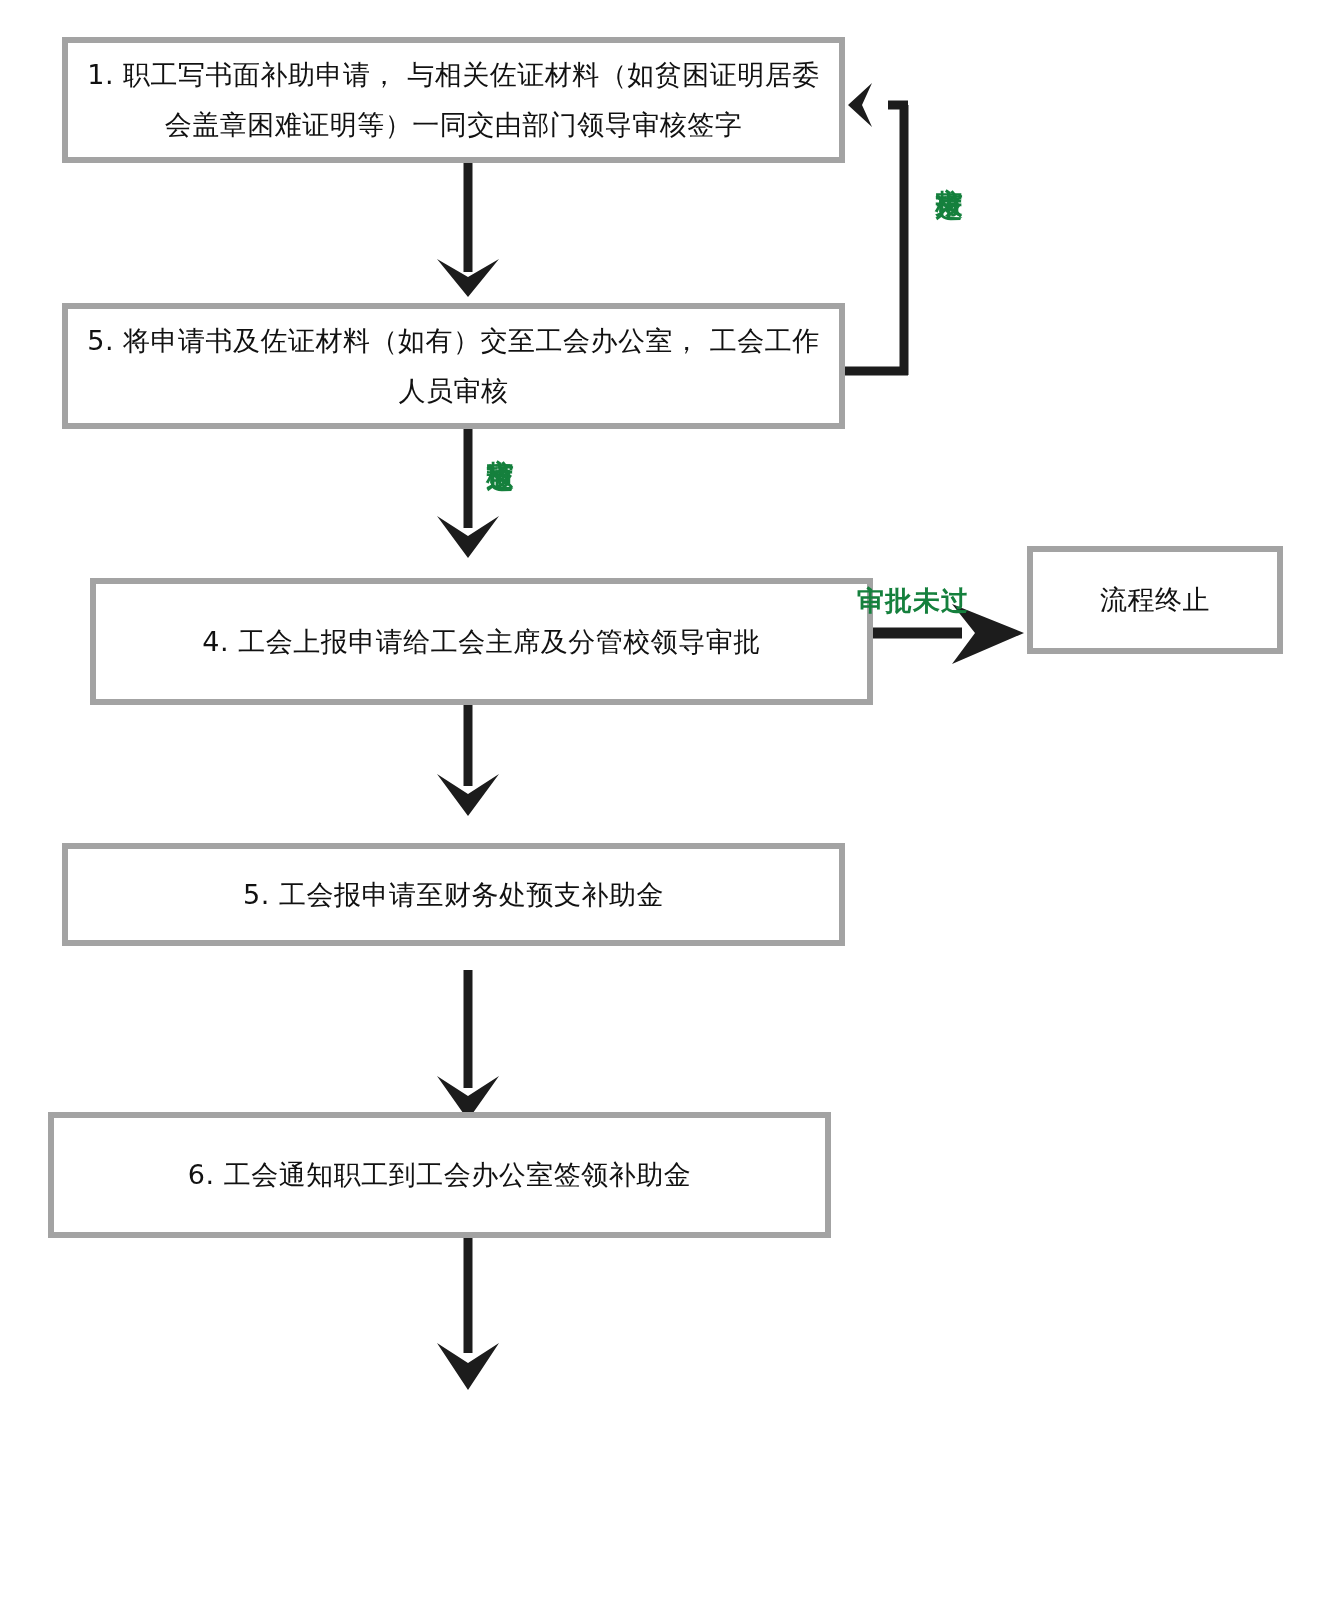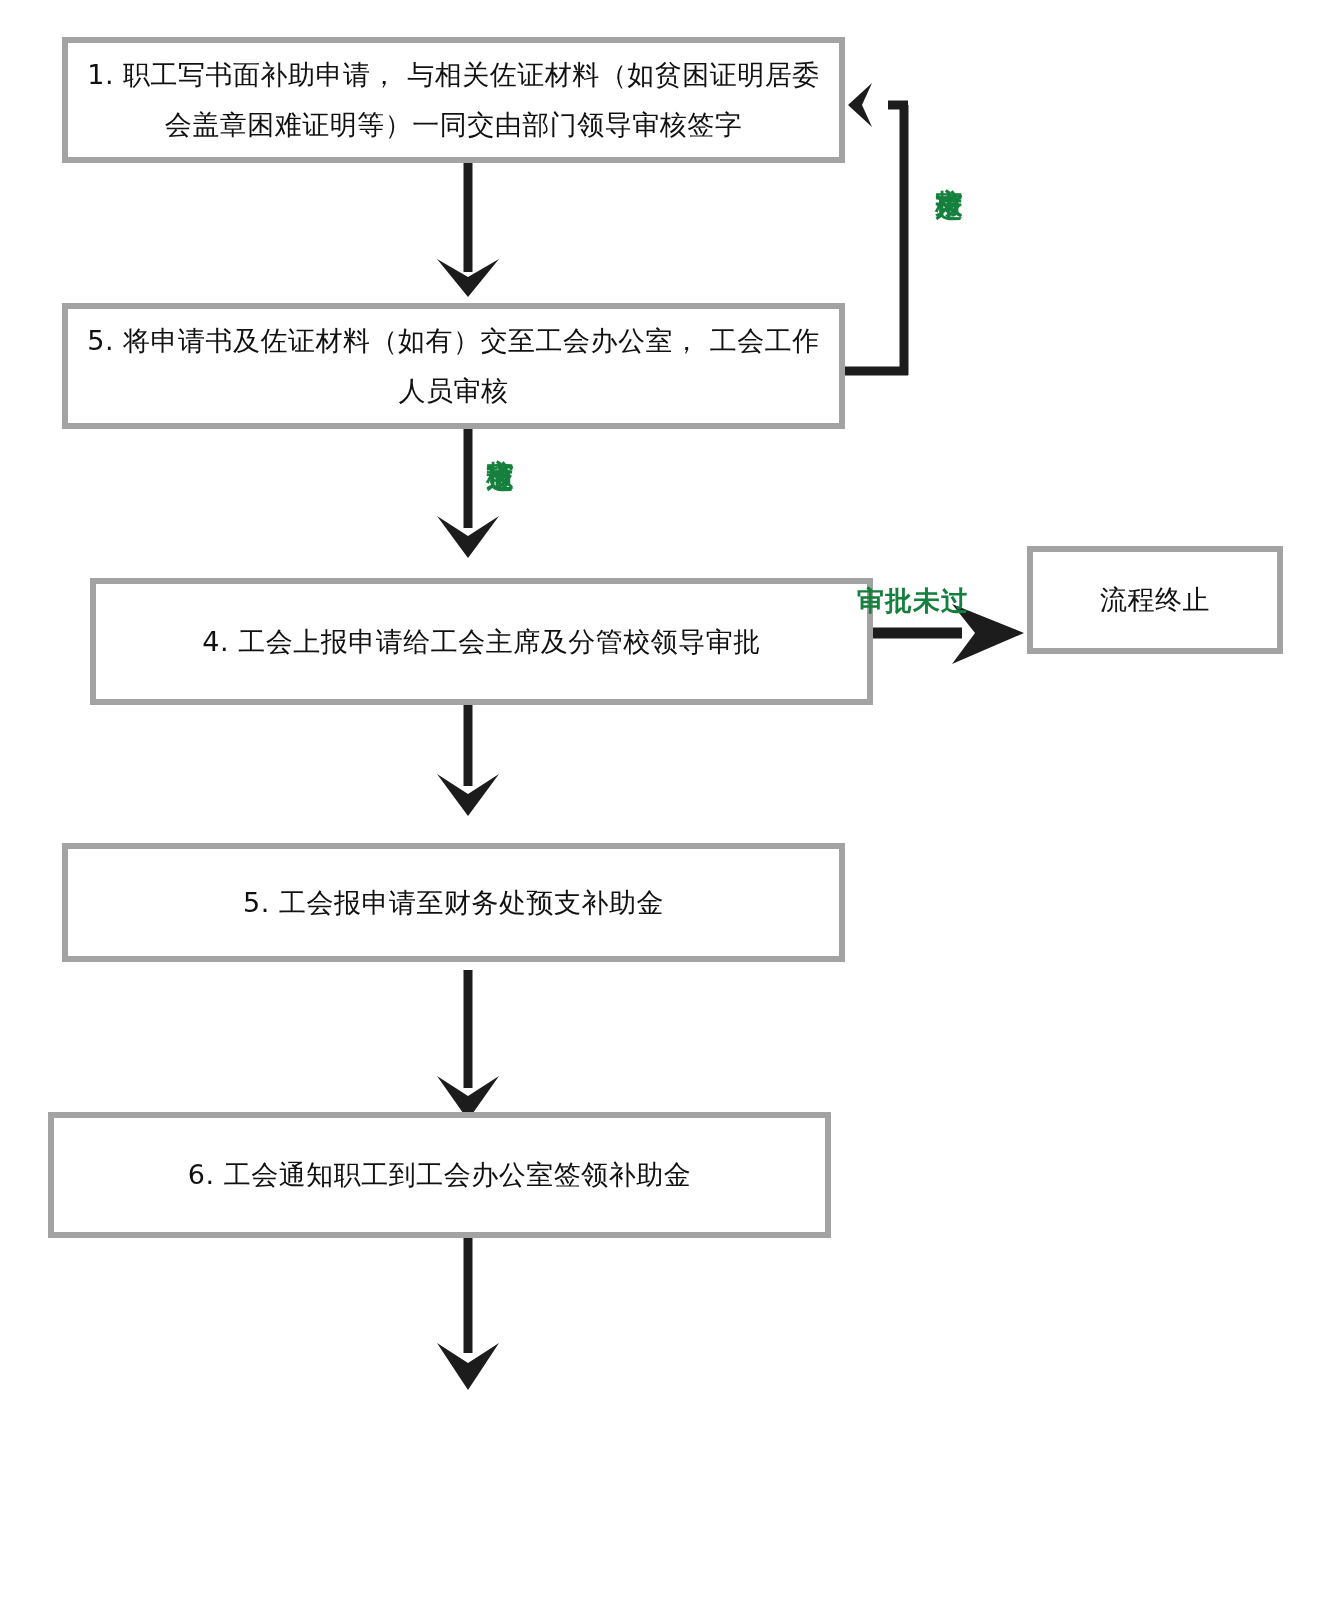--- a/index.html
+++ b/index.html
@@ -117,21 +117,21 @@
   </div>
 
   <div class="node" style="left:62px; top:578px; width:783px; height:127px;margin-left:28px;">
     <div class="node-text single">4. 工会上报申请给工会主席及分管校领导审批</div>
   </div>
 
   <div class="node" style="left:1027px; top:546px; width:256px; height:108px;">
     <div class="node-text single">流程终止</div>
   </div>
 
-  <div class="node" style="left:62px; top:843px; width:783px; height:119px;">
+  <div class="node" style="left:62px; top:843px; width:783px; height:103px;">
     <div class="node-text single">5. 工会报申请至财务处预支补助金</div>
   </div>
 
   <div class="node" style="left:48px; top:1112px; width:783px; height:126px;">
     <div class="node-text single">6. 工会通知职工到工会办公室签领补助金</div>
   </div>
 
 
   <div class="edge-label vertical" style="left:931px; top:166px;">审核未过</div>
 

